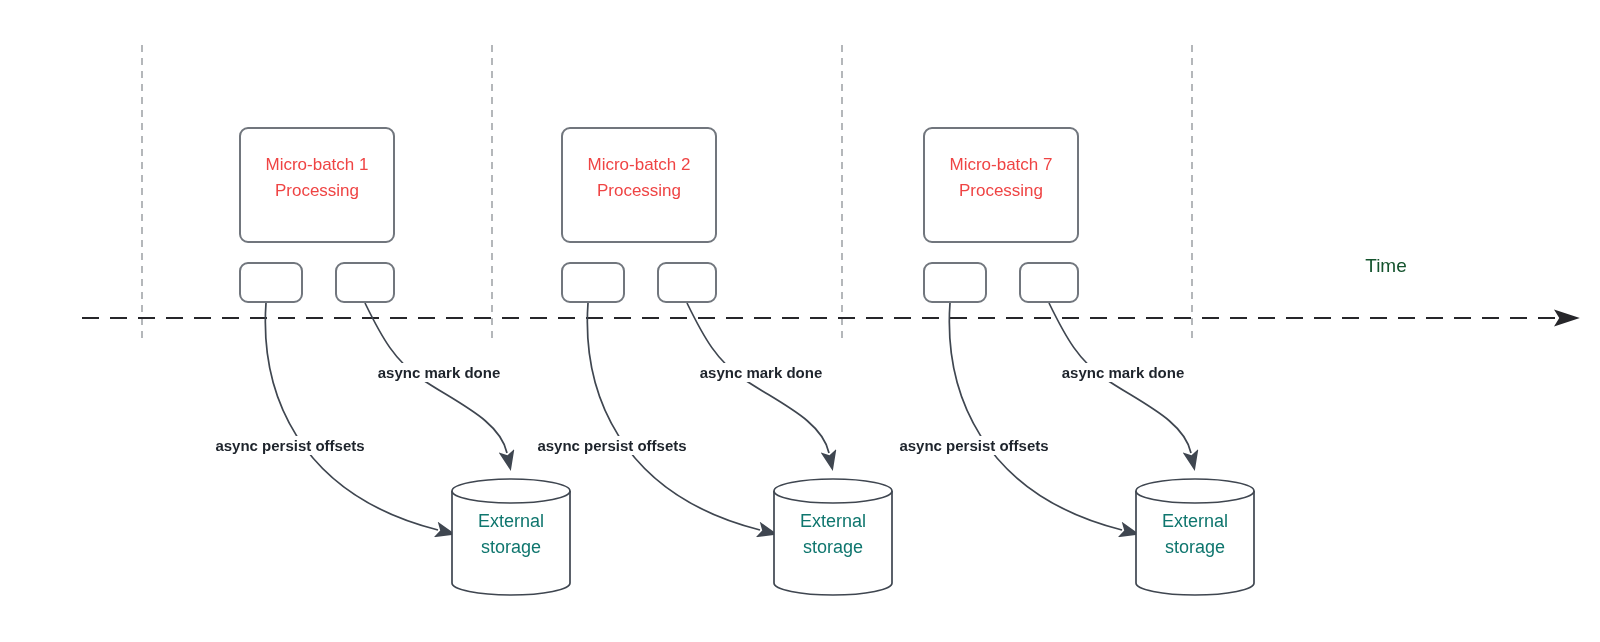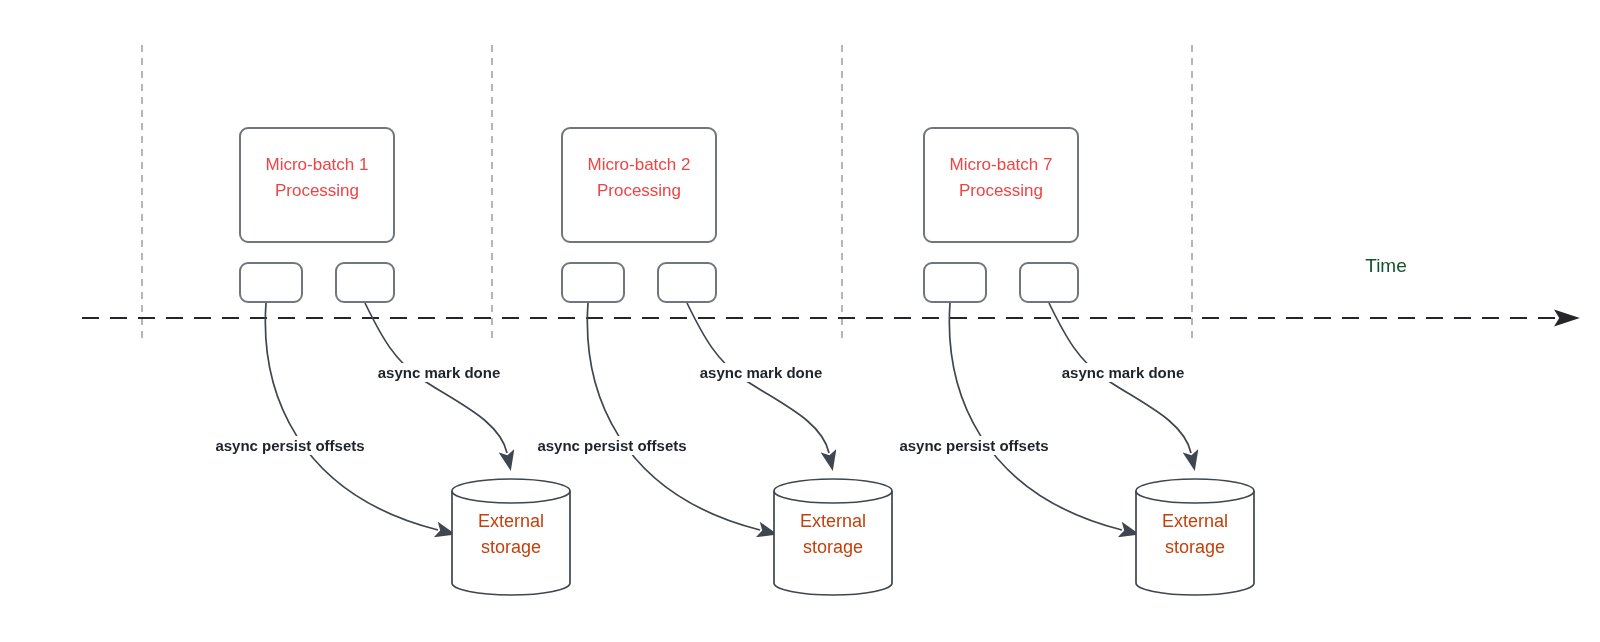--- a/index.html
+++ b/index.html
@@ -28,21 +28,21 @@
   .box-small.b{left:335px;width:60px;}
   .conn-label{
     position:absolute;transform:translateX(-50%);
     background:#ffffff;padding:1px 3px;
     color:#1e242c;font-size:15px;font-weight:bold;white-space:nowrap;
   }
   .conn-label.persist{left:290px;top:408px;margin-top:28px;}
   .conn-label.done{left:439px;top:351px;margin-top:12px;}
   .storage-text{
     position:absolute;left:511px;top:508px;transform:translateX(-50%);
-    color:#c2410c;font-size:18px;line-height:26px;text-align:center;white-space:nowrap;
+    color:#0f766e;font-size:18px;line-height:26px;text-align:center;white-space:nowrap;
   }
   .storage-text span, .box-main span{display:block;}
   .time-label{
     position:absolute;left:1386px;top:255px;transform:translateX(-50%);
     color:#14532d;font-size:19px;
   }
 </style>
 </head>
 <body>
 

